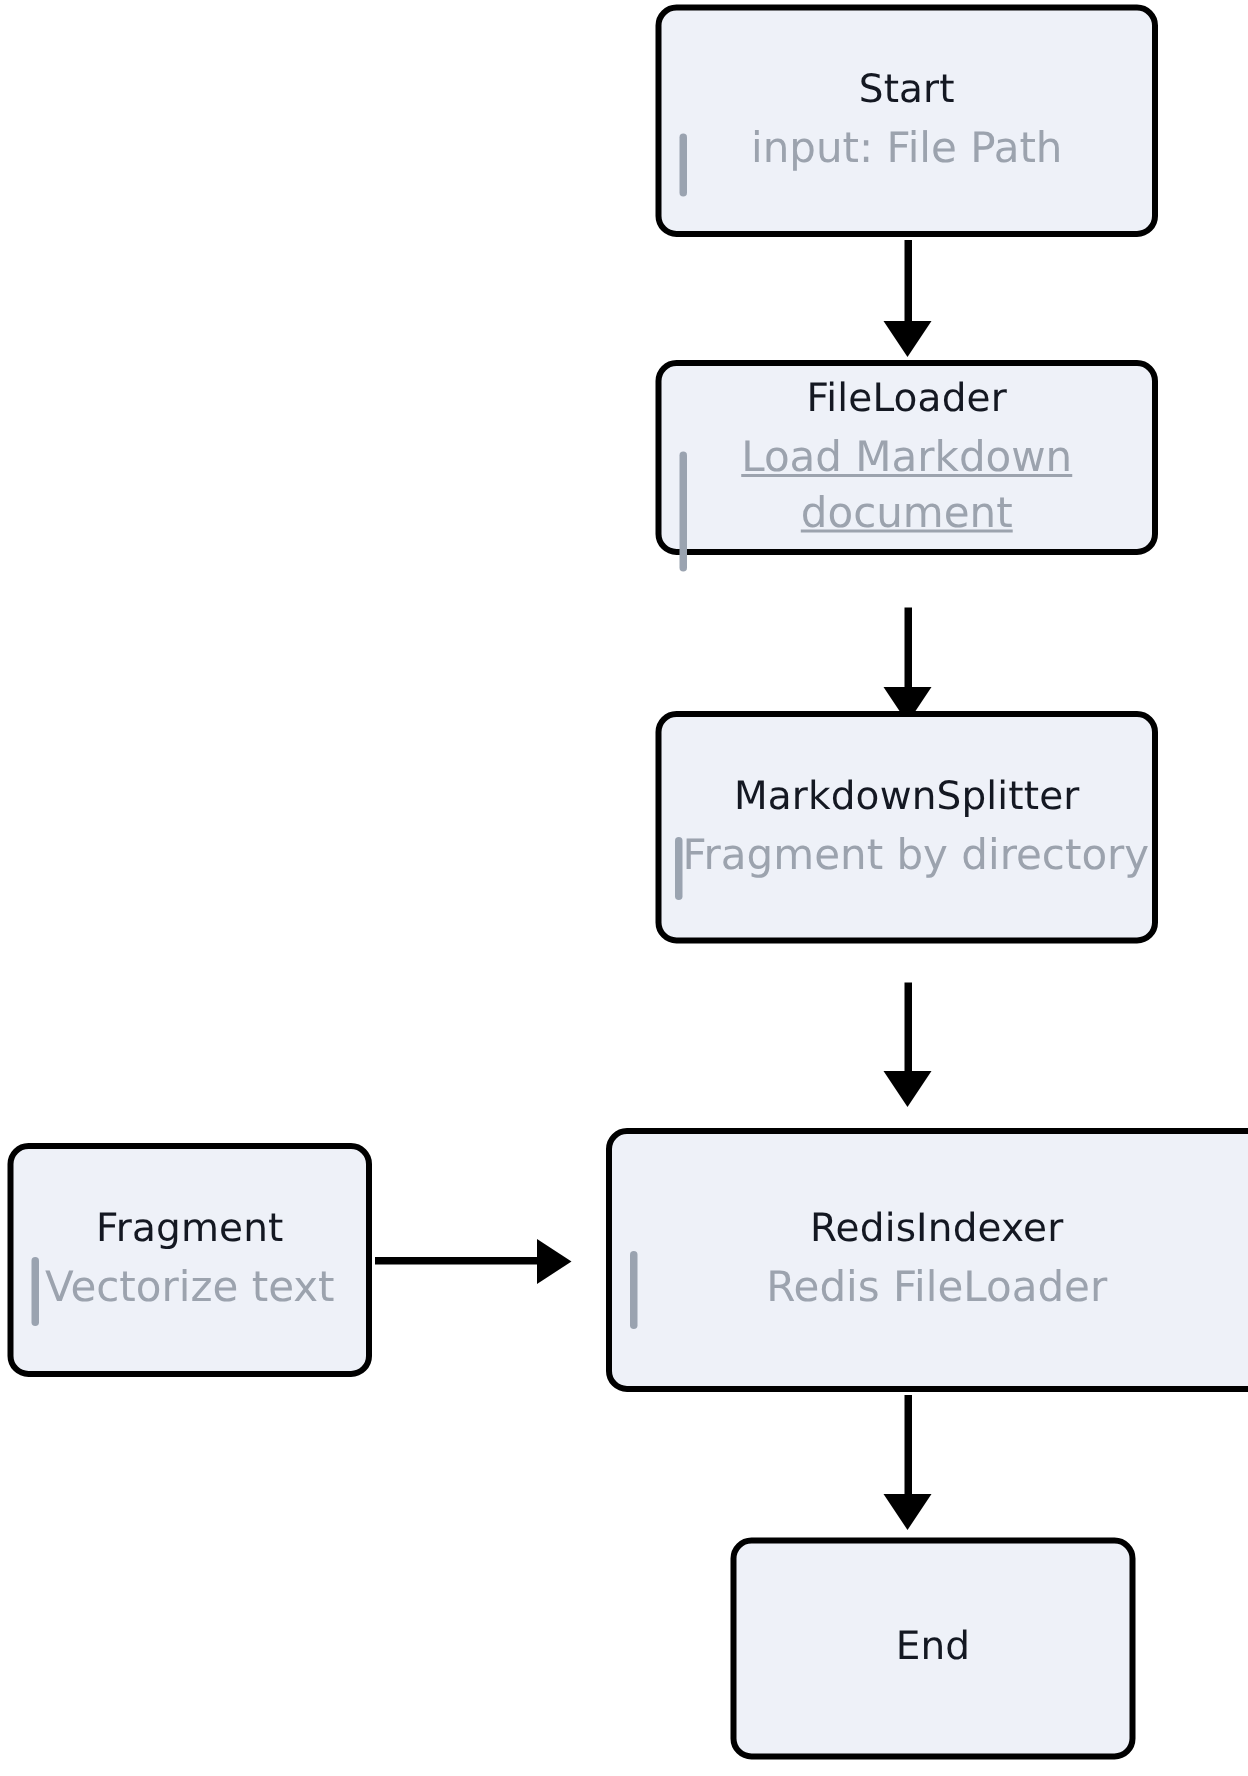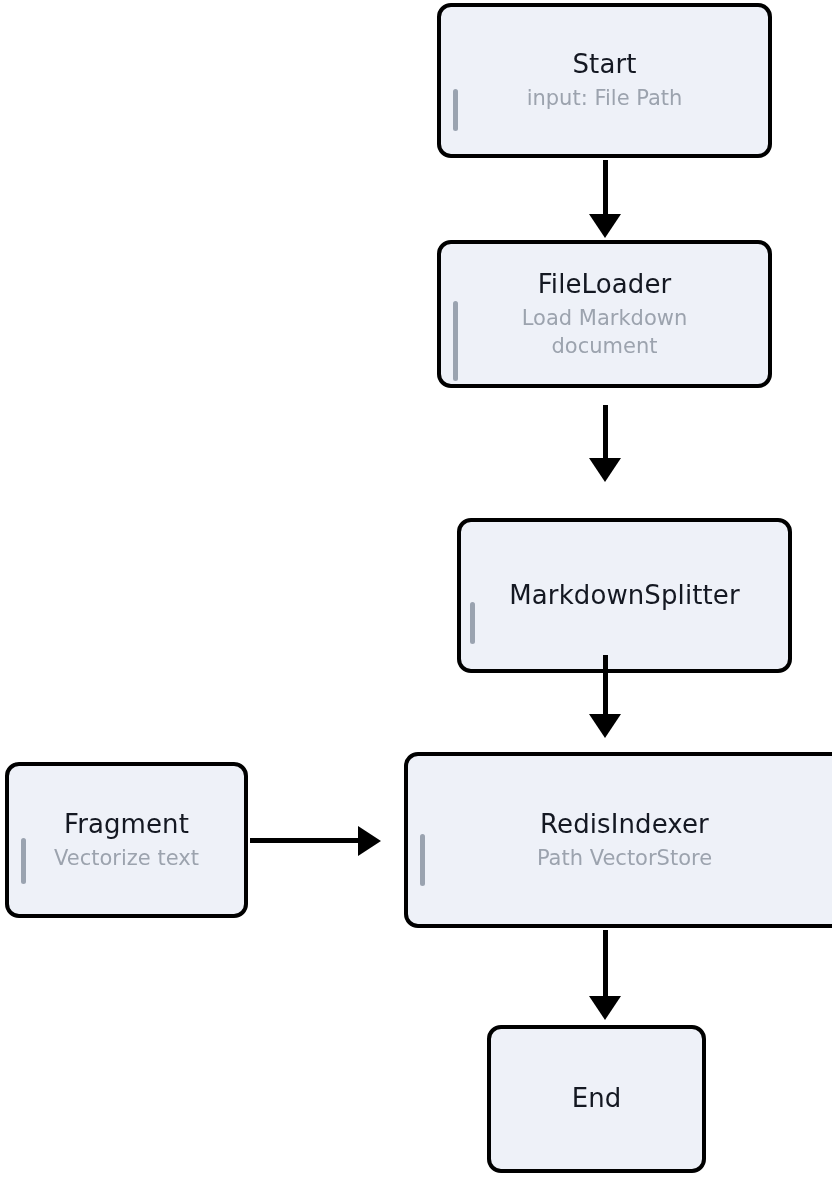--- a/index.html
+++ b/index.html
@@ -36,21 +36,21 @@
   }
   .node .title {
     font-size: 26px;
     font-weight: 400;
     color: #141822;
     line-height: 1.28;
     letter-spacing: 0.1px;
     white-space: nowrap;
   }
   .node .subtitle {
-    font-size: 21px;
+    font-size: 28px;
     font-weight: 400;
     color: #9ca3ae;
     line-height: 1.30;
     margin-top: 4px;
     max-width: 100%;
   }
   .node .subtitle.wrap {
     white-space: normal;
   }
   .node .subtitle.nowrap {
@@ -99,52 +99,53 @@
 
   <div class="node" id="node-start" style="left:437px; top:3px; width:335px; height:155px;">
     <div class="accent-bar" style="left:12px; top:82px; height:42px;"></div>
     <div class="title">Start</div>
     <div class="subtitle nowrap">input: File Path</div>
   </div>
 
   <div class="edge-v" style="left:603px; top:160px; height:58px;"></div>
   <div class="arrowhead-down" style="left:589px; top:214px;"></div>
 
-  <div class="node" id="node-file-loader" style="left:437px; top:240px; width:335px; height:148px;">
+  <div class="node" id="node-file-loader" style="left:437px; top:240px; width:335px; height:130px;">
     <div class="accent-bar" style="left:12px; top:57px; height:80px;"></div>
     <div class="title">FileLoader</div>
-    <div class="subtitle wrap" style="max-width:250px;">Load Markdown document</div>
+    <div class="subtitle wrap" style="max-width:250px;text-decoration:underline;">Load Markdown document</div>
   </div>
 
   <div class="edge-v" style="left:603px; top:405px; height:57px;"></div>
   <div class="arrowhead-down" style="left:589px; top:458px;"></div>
 
-  <div class="node" id="node-markdown-splitter" style="left:437px; top:518px; width:335px; height:155px;margin-left:20px;">
+  <div class="node" id="node-markdown-splitter" style="left:437px; top:474px; width:335px; height:155px;">
     <div class="accent-bar" style="left:9px; top:80px; height:42px;"></div>
     <div class="title">MarkdownSplitter</div>
+    <div class="subtitle nowrap">Fragment by directory</div>
   </div>
 
   <div class="edge-v" style="left:603px; top:655px; height:64px;"></div>
   <div class="arrowhead-down" style="left:589px; top:714px;"></div>
 
   <div class="node" id="node-embedding" style="left:5px; top:762px; width:243px; height:156px;">
     <div class="accent-bar" style="left:12px; top:72px; height:46px;"></div>
     <div class="title">Fragment</div>
     <div class="subtitle nowrap">Vectorize text</div>
   </div>
 
   <div class="edge-h" style="left:250px; top:838px; width:112px;"></div>
   <div class="arrowhead-right" style="left:358px; top:826px;"></div>
 
   <div class="node" id="node-redis-indexer" style="left:384px; top:752px; width:441px; height:176px;margin-left:20px;">
     <div class="accent-bar" style="left:12px; top:78px; height:52px;"></div>
     <div class="title">RedisIndexer</div>
-    <div class="subtitle nowrap">Path VectorStore</div>
+    <div class="subtitle nowrap">Redis FileLoader</div>
   </div>
 
   <div class="edge-v" style="left:603px; top:930px; height:70px;"></div>
   <div class="arrowhead-down" style="left:589px; top:996px;"></div>
 
-  <div class="node" id="node-end" style="left:487px; top:1025px; width:219px; height:148px;">
+  <div class="node" id="node-end" style="left:487px; top:1025px; width:270px; height:148px;">
     <div class="title">End</div>
   </div>
 
 </div>
 
 </body></html>

